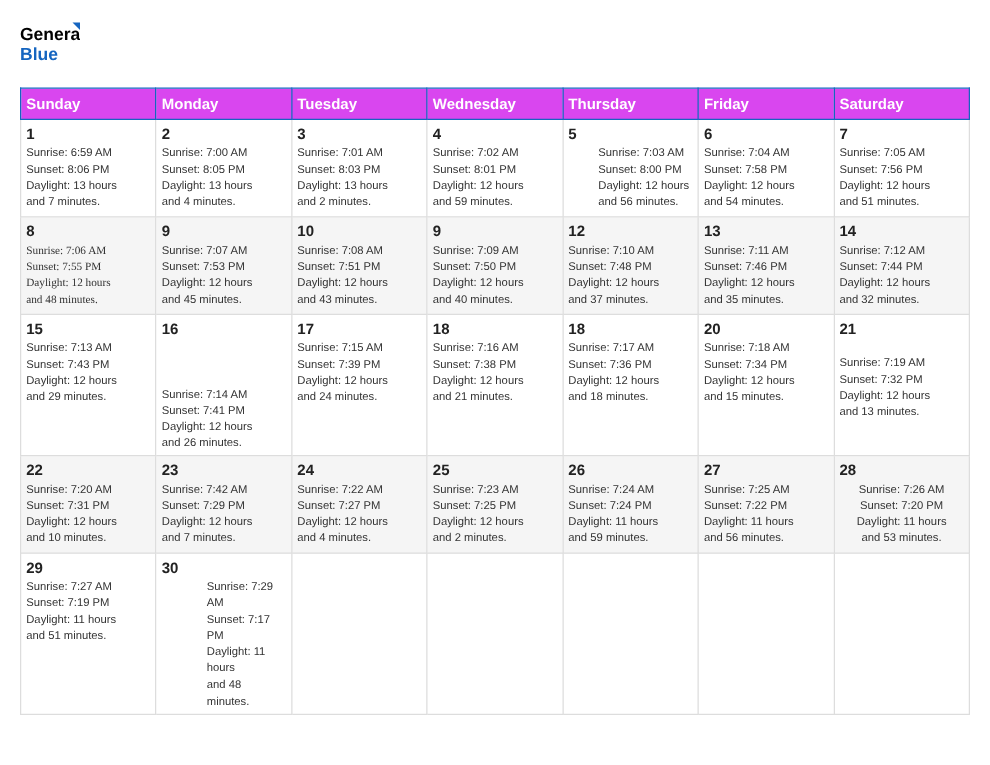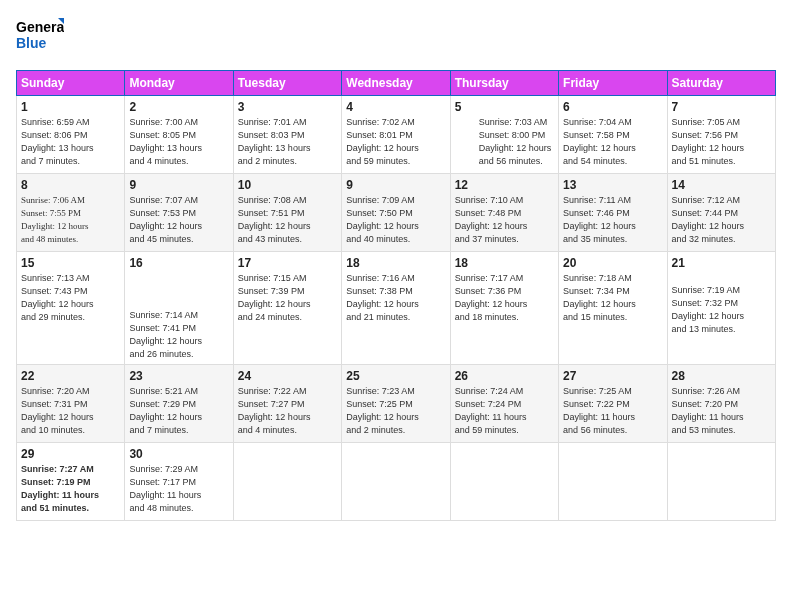--- a/index.html
+++ b/index.html
@@ -264,21 +264,21 @@
       <tr>
         <td>
           <span class="day-num">22</span>
           <div class="day-info" style="white-space: pre-line;">Sunrise: 7:20 AM
 Sunset: 7:31 PM
 Daylight: 12 hours
 and 10 minutes.</div>
         </td>
         <td>
           <span class="day-num">23</span>
-          <div class="day-info" style="white-space: pre-line;">Sunrise: 5:21 AM
+          <div class="day-info" style="white-space: pre-line;">Sunrise: 7:42 AM
 Sunset: 7:29 PM
 Daylight: 12 hours
 and 7 minutes.</div>
         </td>
         <td>
           <span class="day-num">24</span>
           <div class="day-info" style="white-space: pre-line;">Sunrise: 7:22 AM
 Sunset: 7:27 PM
 Daylight: 12 hours
 and 4 minutes.</div>
@@ -299,37 +299,37 @@
         </td>
         <td>
           <span class="day-num">27</span>
           <div class="day-info" style="white-space: pre-line;">Sunrise: 7:25 AM
 Sunset: 7:22 PM
 Daylight: 11 hours
 and 56 minutes.</div>
         </td>
         <td>
           <span class="day-num">28</span>
-          <div class="day-info" style="white-space: pre-line;">Sunrise: 7:26 AM
+          <div class="day-info" style="white-space: pre-line; text-align: center;">Sunrise: 7:26 AM
 Sunset: 7:20 PM
 Daylight: 11 hours
 and 53 minutes.</div>
         </td>
       </tr>
       <tr>
         <td>
           <span class="day-num">29</span>
-          <div class="day-info" style="white-space: pre-line; font-weight: bold;">Sunrise: 7:27 AM
+          <div class="day-info" style="white-space: pre-line;">Sunrise: 7:27 AM
 Sunset: 7:19 PM
 Daylight: 11 hours
 and 51 minutes.</div>
         </td>
         <td>
           <span class="day-num">30</span>
-          <div class="day-info" style="white-space: pre-line;">Sunrise: 7:29 AM
+          <div class="day-info" style="white-space: pre-line; margin-left: 36px;">Sunrise: 7:29 AM
 Sunset: 7:17 PM
 Daylight: 11 hours
 and 48 minutes.</div>
         </td>
         <td class="empty"></td>
         <td class="empty"></td>
         <td class="empty"></td>
         <td class="empty"></td>
         <td class="empty"></td>
       </tr>

